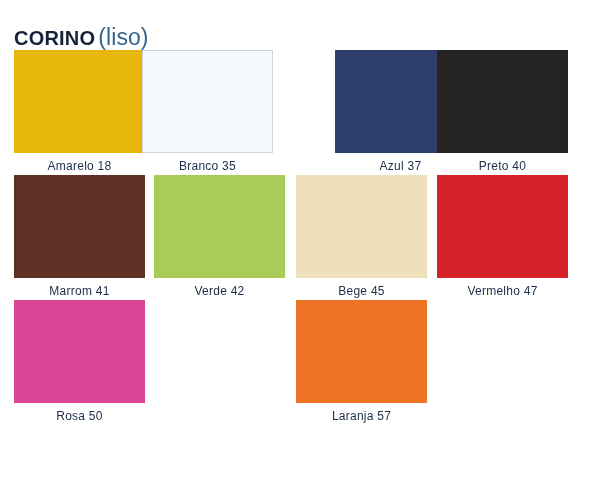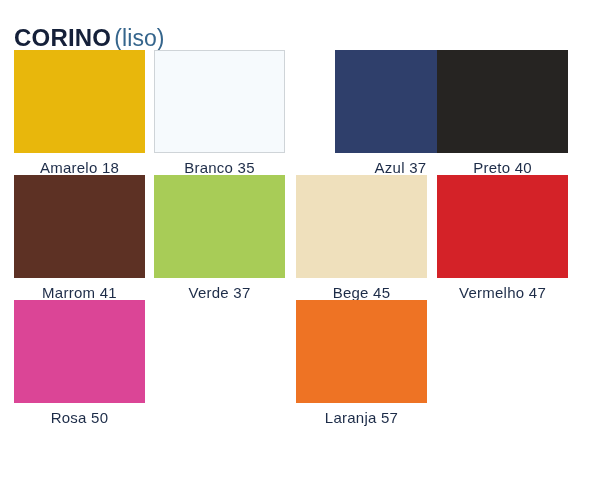--- a/index.html
+++ b/index.html
@@ -25,21 +25,21 @@
 
   
   .title-block {
     position: absolute;
     left: 14px;
     top: 26px;
     white-space: nowrap;
     line-height: 1;
   }
   .title-main {
-    font-size: 24px;
+    font-size: 20px;
     font-weight: bold;
     color: #152039;
     letter-spacing: 0.2px;
   }
   .title-sub {
     font-size: 23px;
     font-weight: normal;
     color: #35658c;
     letter-spacing: 0.1px;
     margin-left: 3px;
@@ -65,62 +65,62 @@
     width: 131px;
     height: 103px;
     box-sizing: border-box;
   }
   .chip.bordered {
     border: 1px solid #cfd4d8;
   }
   .chip-label {
     margin-top: 6px;
     text-align: center;
-    font-size: 15px;
+    font-size: 12px;
     color: #1d2c48;
     letter-spacing: 0.25px;
     white-space: nowrap;
   }
 </style>
 </head>
 <body>
 
 <div id="sheet">
 
   <div class="title-block">
     <span class="title-main">CORINO</span><span class="title-sub">(liso)</span>
   </div>
 
   <div class="grid" id="swatch-grid">
       <div class="row">
         <div class="cell" style="left: 0px;">
           <div class="chip" title="Amarelo 18" style="background: rgb(232, 183, 12);"></div>
           <div class="chip-label" style="color: rgb(29, 44, 72);">Amarelo 18</div>
         </div>
-        <div class="cell" style="left: 140px;">
+        <div class="cell" style="left: 128px;">
           <div class="chip bordered" title="Branco 35" style="background: rgb(246, 250, 253);"></div>
           <div class="chip-label" style="color: rgb(29, 44, 72);">Branco 35</div>
         </div>
         <div class="cell" style="left: 282px; padding-left: 39px;">
           <div class="chip" title="Azul 37" style="background: rgb(47, 63, 107);"></div>
           <div class="chip-label" style="color: rgb(29, 44, 72);">Azul 37</div>
         </div>
         <div class="cell" style="left: 423px;">
           <div class="chip" title="Preto 40" style="background: rgb(38, 36, 34);"></div>
           <div class="chip-label" style="color: rgb(29, 44, 72);">Preto 40</div>
         </div>
       </div>
       <div class="row">
         <div class="cell" style="left: 0px;">
           <div class="chip" title="Marrom 41" style="background: rgb(93, 49, 36);"></div>
           <div class="chip-label" style="color: rgb(29, 44, 72);">Marrom 41</div>
         </div>
         <div class="cell" style="left: 140px;">
           <div class="chip" title="Verde 42" style="background: rgb(168, 204, 87);"></div>
-          <div class="chip-label" style="color: rgb(29, 44, 72);">Verde 37</div>
+          <div class="chip-label" style="color: rgb(29, 44, 72);">Verde 42</div>
         </div>
         <div class="cell" style="left: 282px;">
           <div class="chip" title="Bege 45" style="background: rgb(239, 224, 188);"></div>
           <div class="chip-label" style="color: rgb(29, 44, 72);">Bege 45</div>
         </div>
         <div class="cell" style="left: 423px;">
           <div class="chip" title="Vermelho 47" style="background: rgb(212, 34, 40);"></div>
           <div class="chip-label" style="color: rgb(29, 44, 72);">Vermelho 47</div>
         </div>
       </div>

